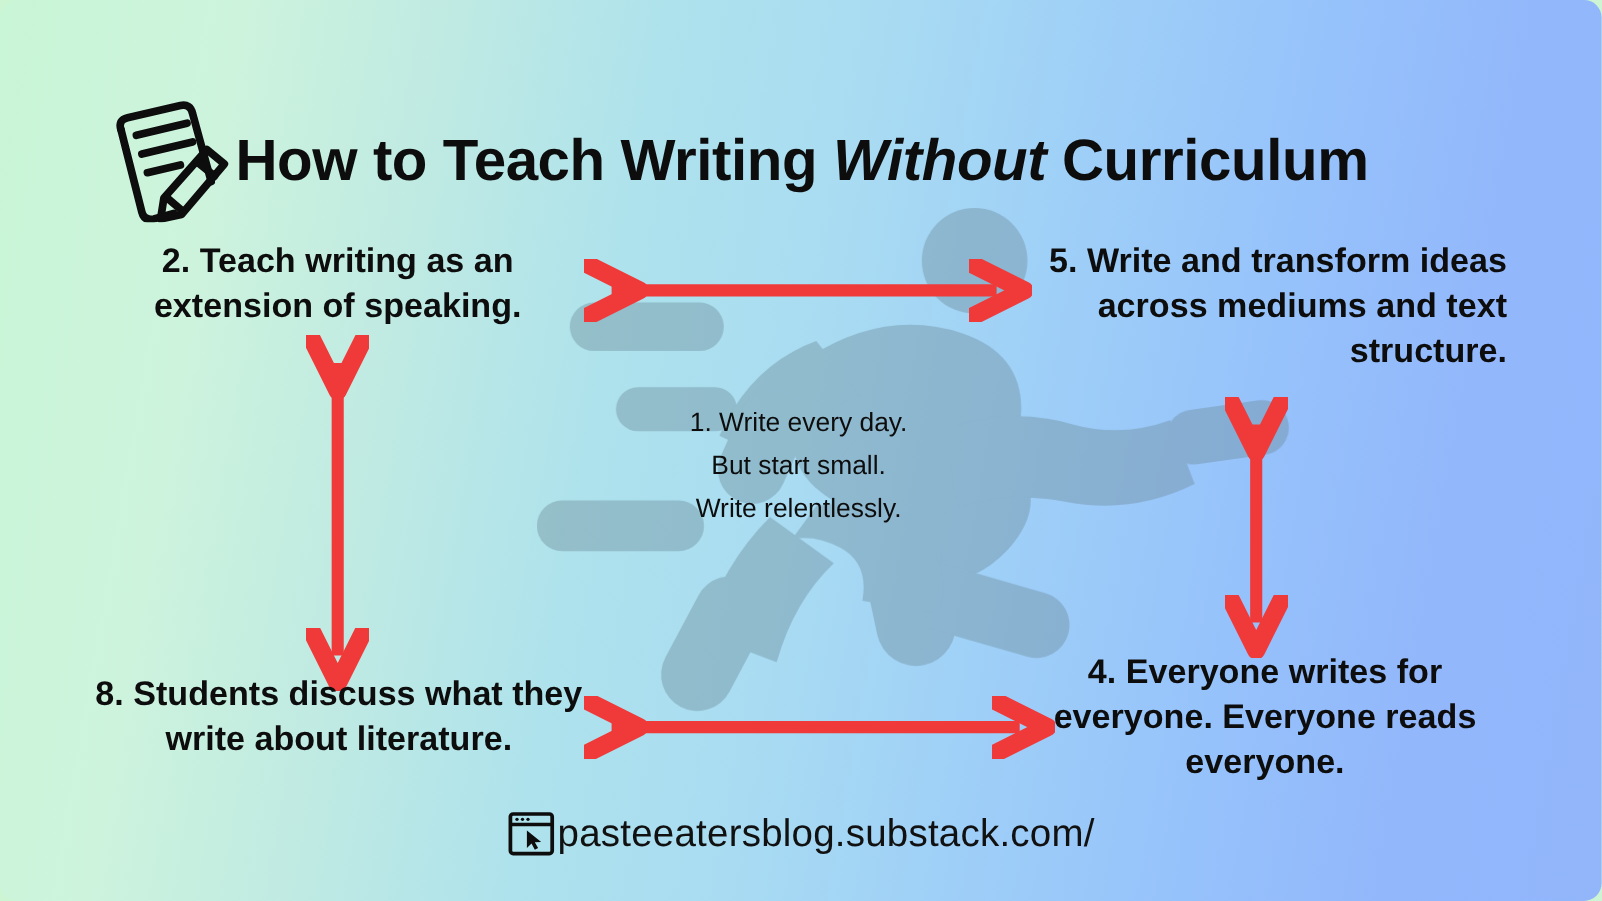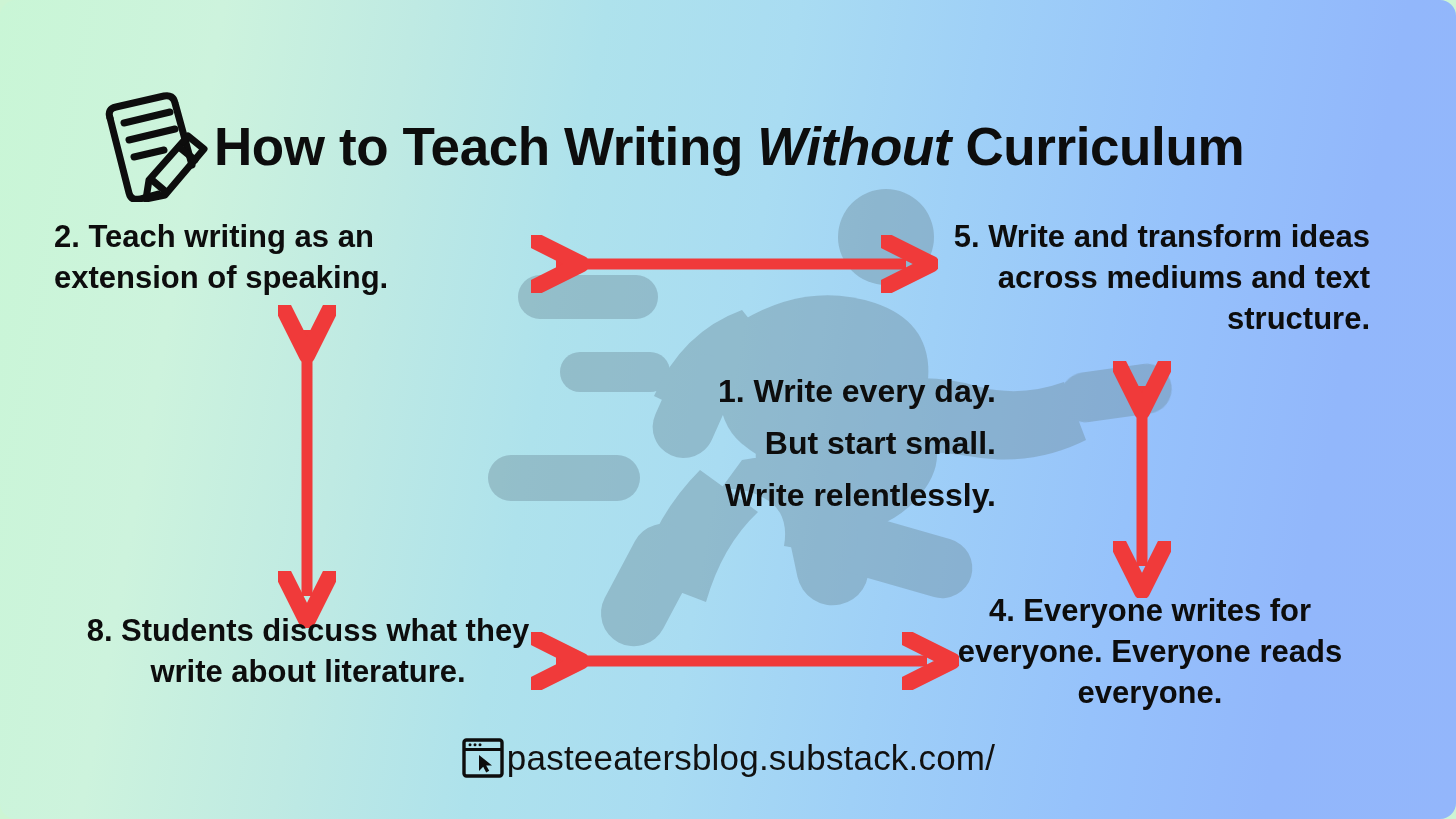--- a/index.html
+++ b/index.html
@@ -27,28 +27,28 @@
     font-size:53px;font-weight:bold;color:#0d0d0d;letter-spacing:-0.4px;
     white-space:nowrap;line-height:1;
   }
   .title-text .ital{font-style:italic;}
 
   
   .callout{
     position:absolute;color:#0d0d0d;font-weight:bold;
     font-size:31px;line-height:1.33;
   }
-  #callout-2{left:54px;top:216px;width:470px;}
+  #callout-2{left:72px;top:216px;width:470px;text-align:center;}
   #callout-5{left:930px;top:216px;width:440px;text-align:right;}
   #callout-3{left:78px;top:610px;width:460px;text-align:center;}
   #callout-4{left:930px;top:590px;width:440px;text-align:center;}
 
   #callout-1{
-    position:absolute;left:456px;top:365px;width:540px;text-align:right;
-    color:#0d0d0d;font-weight:bold;font-size:32px;line-height:1.63;
+    position:absolute;left:456px;top:365px;width:540px;text-align:center;
+    color:#0d0d0d;font-weight:normal;font-size:24px;line-height:1.63;
   }
 
   
   #arrows{position:absolute;left:0;top:0;width:1456px;height:819px;}
 
   
   .footer{
     position:absolute;left:0;top:736px;width:1456px;
     display:flex;align-items:center;justify-content:center;gap:2px;
   }

